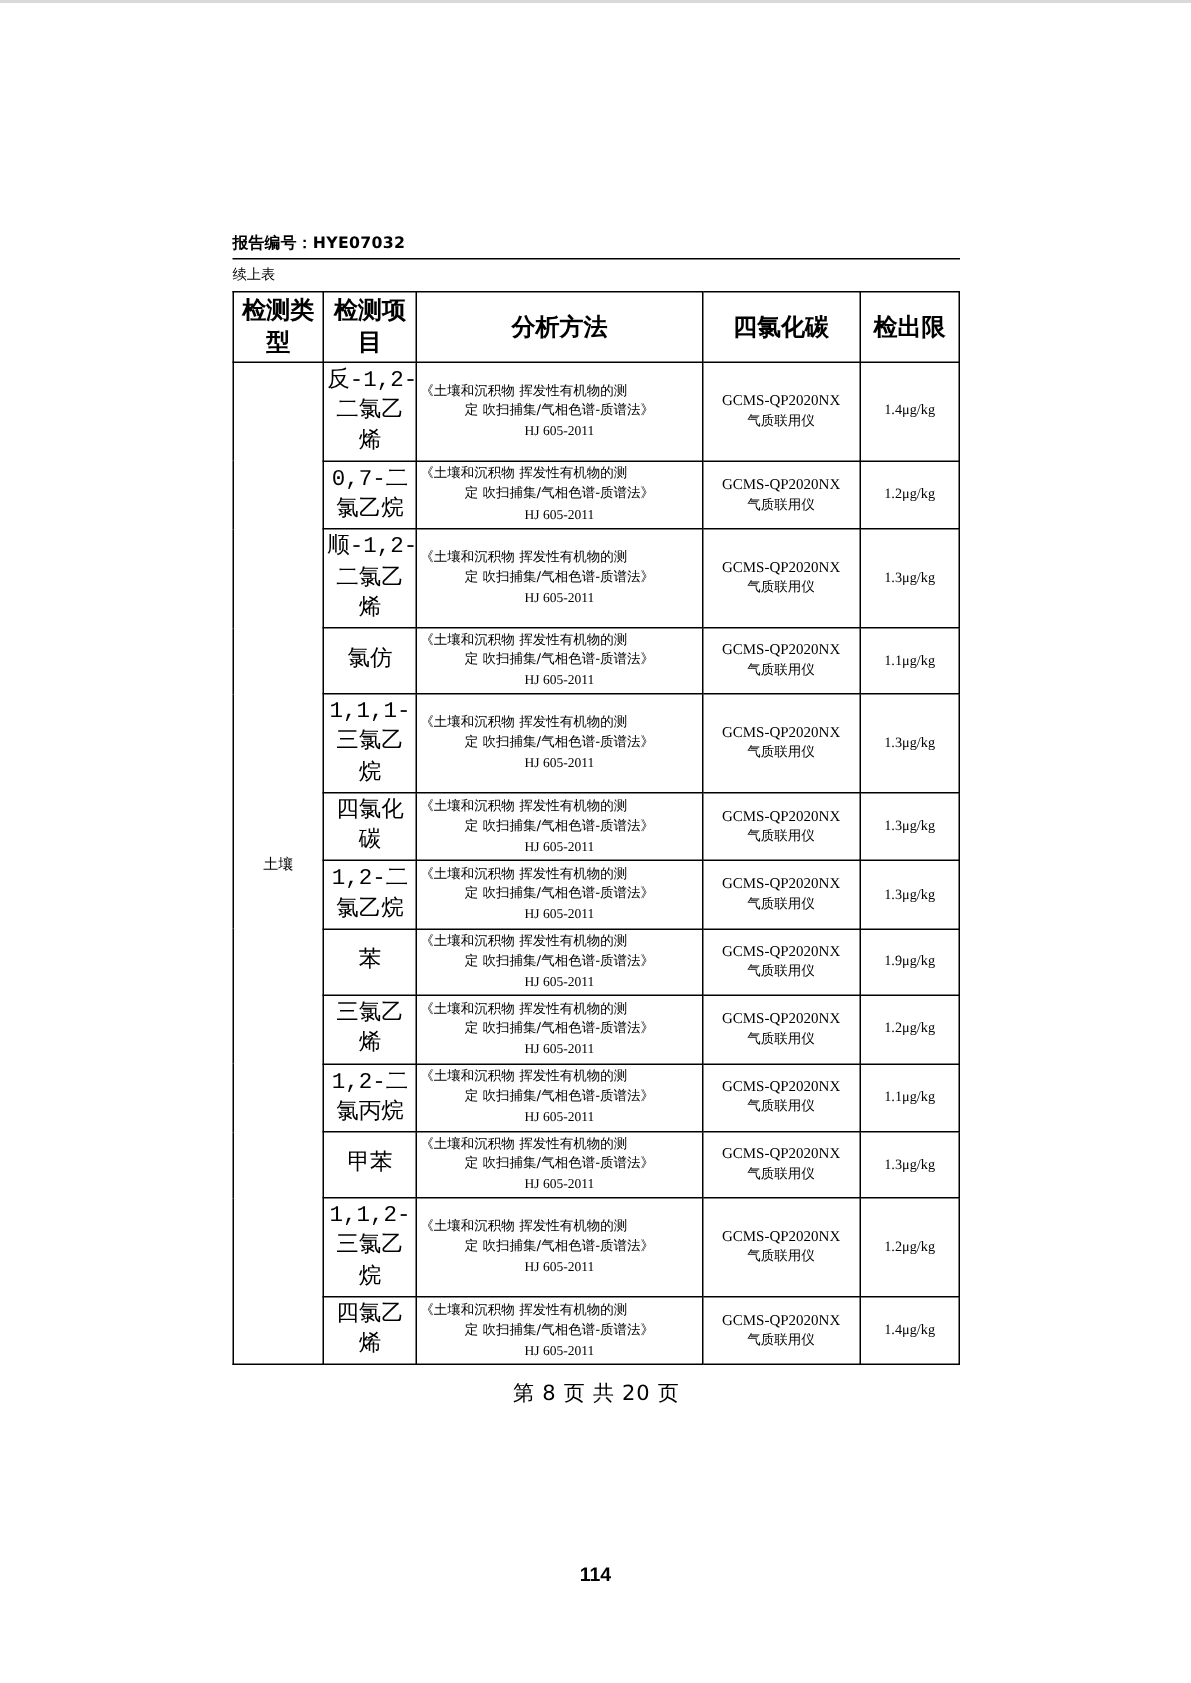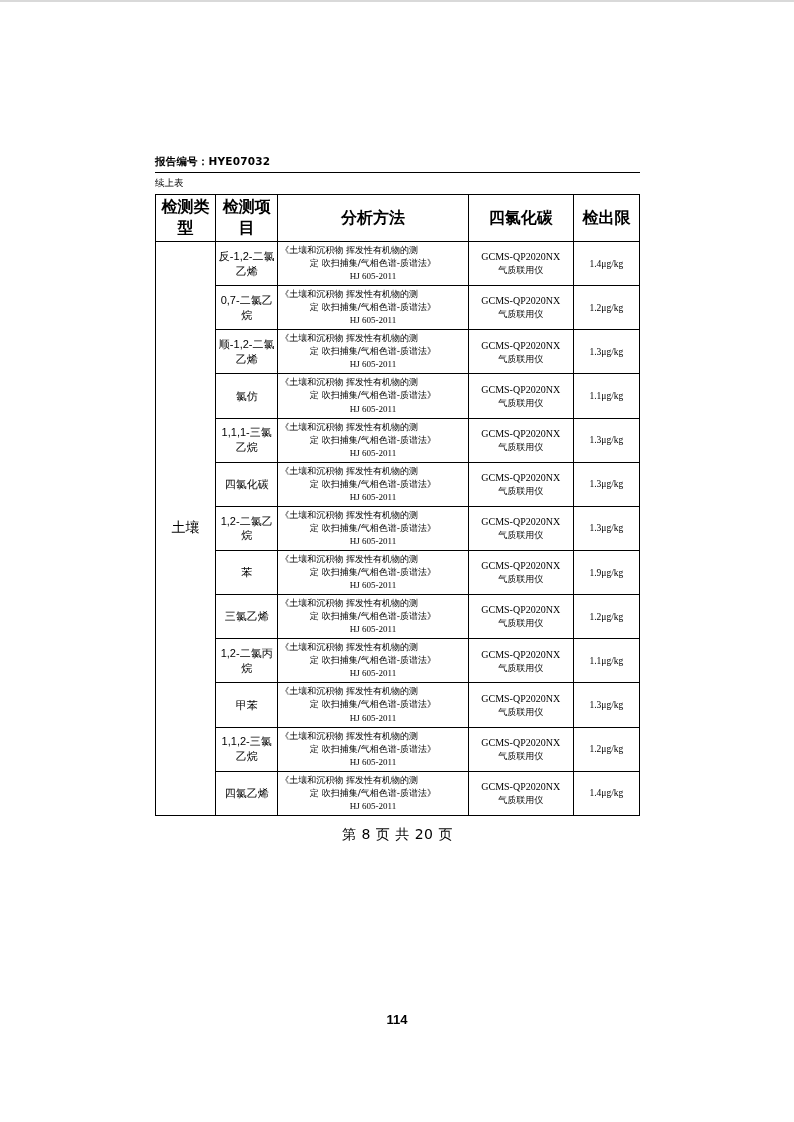--- a/index.html
+++ b/index.html
@@ -68,25 +68,25 @@
     height: 24px;
   }
   .col-type { width: 60px; }
   .col-item { width: 62px; }
   .col-method { width: 190px; }
   .col-instr { width: 105px; }
   .col-limit { width: 66px; }
 
   td.type-cell {
     font-family: "DejaVu Sans", sans-serif;
-    font-size: 14px;
+    font-size: 10px;
   }
   td.item-cell {
-    font-family: Liberation Sans, sans-serif;
-    font-size: 11px;
+    font-family: Liberation Mono, monospace;
+    font-size: 15px;
     line-height: 1.35;
   }
   td.method-cell {
     font-family: "DejaVu Sans", sans-serif;
     font-size: 9px;
     line-height: 1.45;
     padding: 3px 4px;
   }
   .method-line1 {
     display: block;
@@ -124,21 +124,21 @@
   .footer-page {
     margin-top: 10px;
     text-align: center;
     font-family: "DejaVu Sans", sans-serif;
     font-size: 14px;
     letter-spacing: 0.5px;
   }
   .page-number-bottom {
     position: absolute;
     left: 0;
-    top: 1012px;
+    top: 1042px;
     width: 794px;
     text-align: center;
     font-family: "Liberation Sans", sans-serif;
     font-size: 13px;
     font-weight: bold;
   }
 </style>
 </head>
 <body>
 

